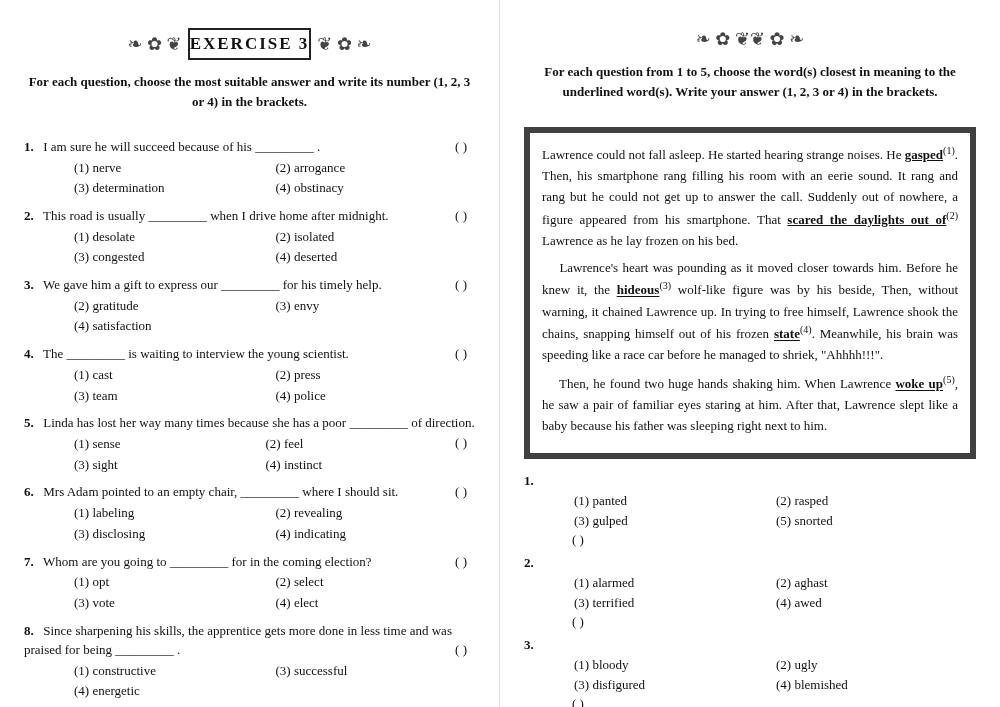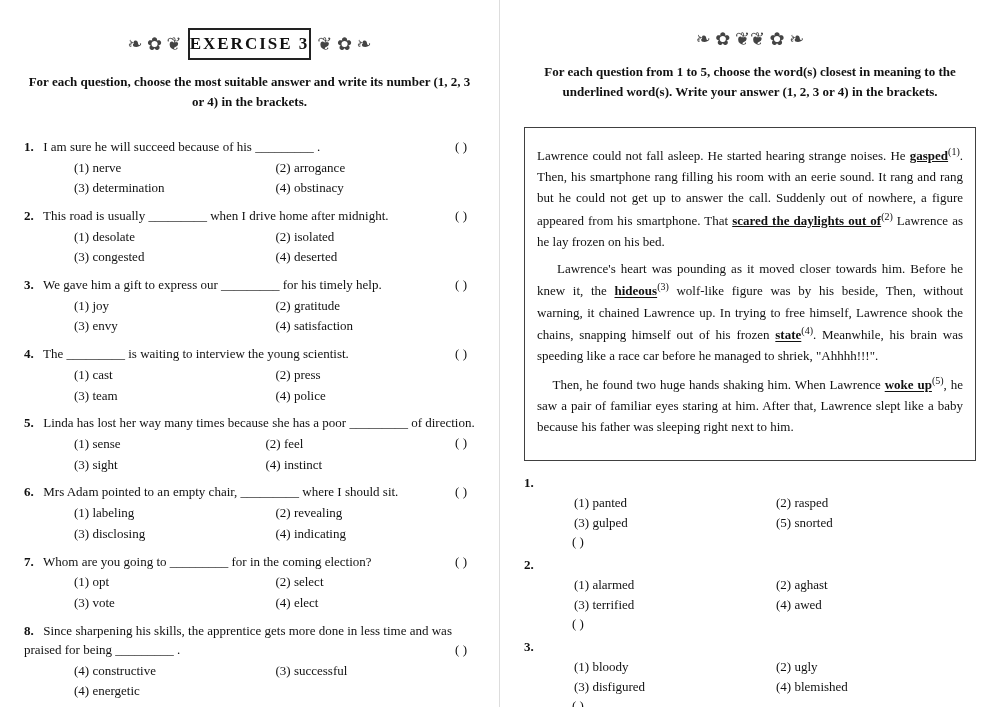--- a/index.html
+++ b/index.html
@@ -80,22 +80,22 @@
       padding-left: 2px;
     }
     .bracket {
       float: right;
       margin-right: 8px;
       font-size: 13px;
     }
 
     
     .reading-box {
-      border: 1px solid #404040;
-      padding: 16px 12px;
+      border: 6px solid #404040;
+      padding: 10px 12px;
       margin-bottom: 12px;
       font-size: 13px;
       line-height: 1.6;
     }
     .reading-box p {
       margin-bottom: 6px;
       text-align: justify;
     }
     .underline {
       text-decoration: underline;
@@ -168,21 +168,20 @@
         </div>
       </li>
 
       <li class="question-item">
         <div class="question-text">
           <span class="q-number">3.</span>
           We gave him a gift to express our _________ for his timely help.
           <span class="bracket">(      )</span>
         </div>
         <div class="options">
-          <span class="option">(1) joy</span>
           <span class="option">(2) gratitude</span>
           <span class="option">(3) envy</span>
           <span class="option">(4) satisfaction</span>
         </div>
       </li>
 
       <li class="question-item">
         <div class="question-text">
           <span class="q-number">4.</span>
           The _________ is waiting to interview the young scientist.
@@ -238,21 +237,21 @@
         </div>
       </li>
 
       <li class="question-item">
         <div class="question-text">
           <span class="q-number">8.</span>
           Since sharpening his skills, the apprentice gets more done in less time and was praised  for being _________ .
           <span class="bracket">(      )</span>
         </div>
         <div class="options">
-          <span class="option">(4) constructive</span>
+          <span class="option">(1) constructive</span>
           <span class="option">(3) successful</span>
           <span class="option">(4) energetic</span>
         </div>
       </li>
 
       <li class="question-item">
         <div class="question-text">
           <span class="q-number">9.</span>
           You should knock before entering the classroom. It is rude to just _________ like that.
           

